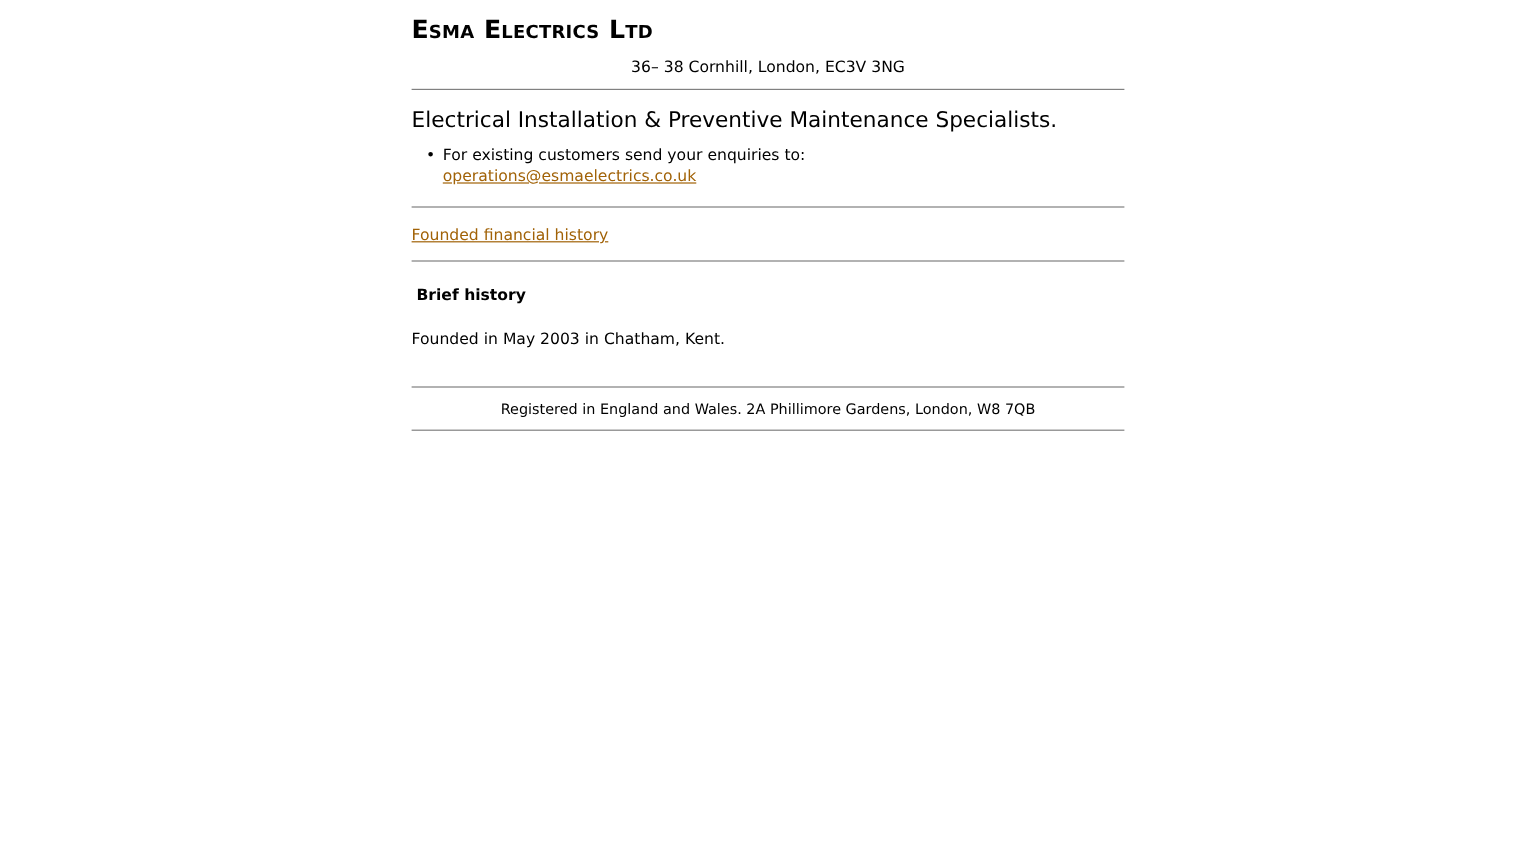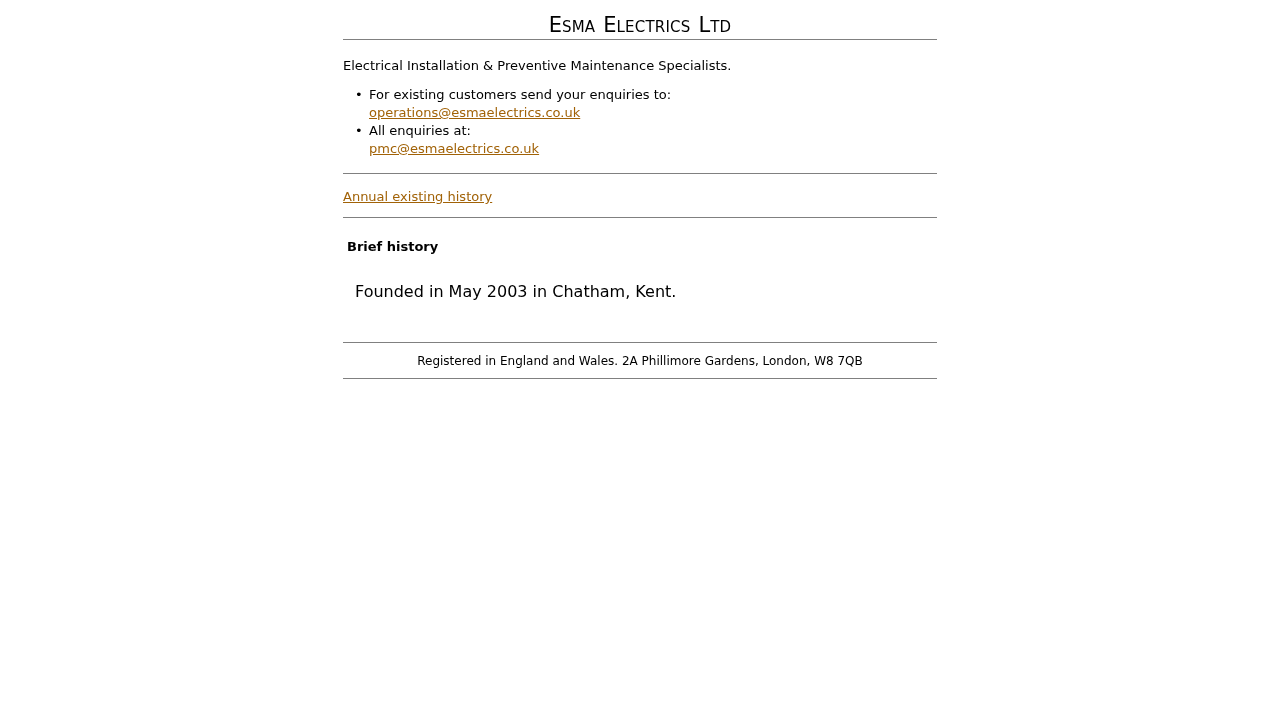--- a/index.html
+++ b/index.html
@@ -13,23 +13,23 @@
     font-family: "DejaVu Sans", "Liberation Sans", sans-serif;
     color: #000000;
     overflow: hidden;
   }
   .page {
     width: 594px;
     margin: 0 auto;
     padding-top: 0;
   }
   .company-title {
-    text-align: center;
+    text-align: left;
     font-size: 21px;
-    font-weight: normal;
+    font-weight: bold;
     letter-spacing: 0px;
     margin: 0;
     padding: 13px 0 0 0;
     line-height: 24px;
     white-space: nowrap;
   }
   .company-title .word {
     margin-right: 8px;
     display: inline;
   }
@@ -50,21 +50,21 @@
   }
   hr.rule {
     border: none;
     border-top: 1px solid #808080;
     height: 0;
     margin: 0;
     padding: 0;
     width: 100%;
   }
   .tagline {
-    font-size: 13px;
+    font-size: 18px;
     line-height: 18px;
     margin: 0;
     padding: 17px 0 0 0;
   }
   ul.contact-list {
     margin: 11px 0 0 0;
     padding: 0 0 0 26px;
     list-style: none;
   }
   ul.contact-list li {
@@ -92,64 +92,61 @@
     padding: 12px 0 11px 0;
   }
   .section-heading {
     font-size: 13px;
     font-weight: bold;
     line-height: 18px;
     margin: 4px;
     padding: 16px 0 0 0;
   }
   .history-body {
-    font-size: 16px;
+    font-size: 13px;
     line-height: 18px;
-    margin: 12px;
+    margin: 0;
     padding: 15px 0 0 0;
   }
   .footer-gap { height: 29px; }
   .footer-text {
     text-align: center;
     font-size: 12px;
     line-height: 16px;
     margin: 0;
     padding: 10px 0 9px 0;
   }
 </style>
 </head>
 <body>
 
 <div class="page">
 
   <h1 class="company-title">
     <span class="word"><span class="cap">E</span><span class="small">SMA</span></span><span class="word"><span class="cap">E</span><span class="small">LECTRICS</span></span><span class="word"><span class="cap">L</span><span class="small">TD</span></span>
   </h1>
 
+  <p class="address">36– 38 Cornhill, London, EC3V 3NG</p>
 
   <hr class="rule">
 
   <p class="tagline">Electrical Installation &amp; Preventive Maintenance Specialists.</p>
 
   <ul class="contact-list">
     <li>
       <span>For existing customers send your enquiries to:</span><br>
       <a class="link" href="#">operations@esmaelectrics.co.uk</a>
     </li>
-    <li>
-      <span>All enquiries at:</span><br>
-      <a class="link" href="#">pmc@esmaelectrics.co.uk</a>
-    </li>
   </ul>
 
   <div class="rule-spacer-top"></div>
   <hr class="rule">
 
   <div class="financial-row">
-    <a class="link" href="#">Annual existing history</a>
+    <a class="link" href="#">Founded financial history</a>
   </div>
 
   <hr class="rule">
 
   <h2 class="section-heading">Brief history</h2>
 
   <p class="history-body">
     <span>Founded in May 2003 in Chatham, Kent.</span><br>
   </p>
 

